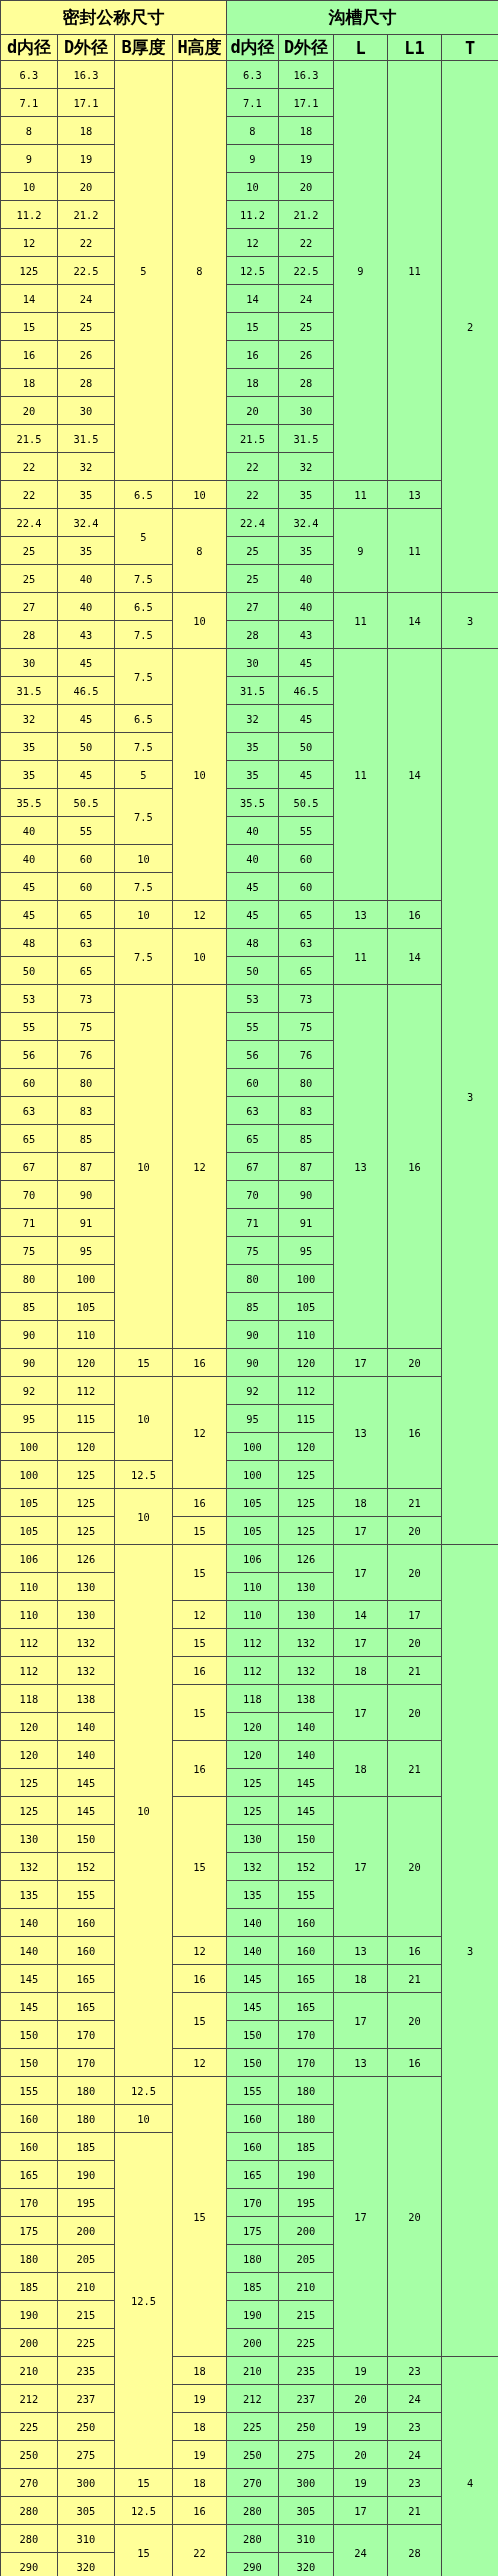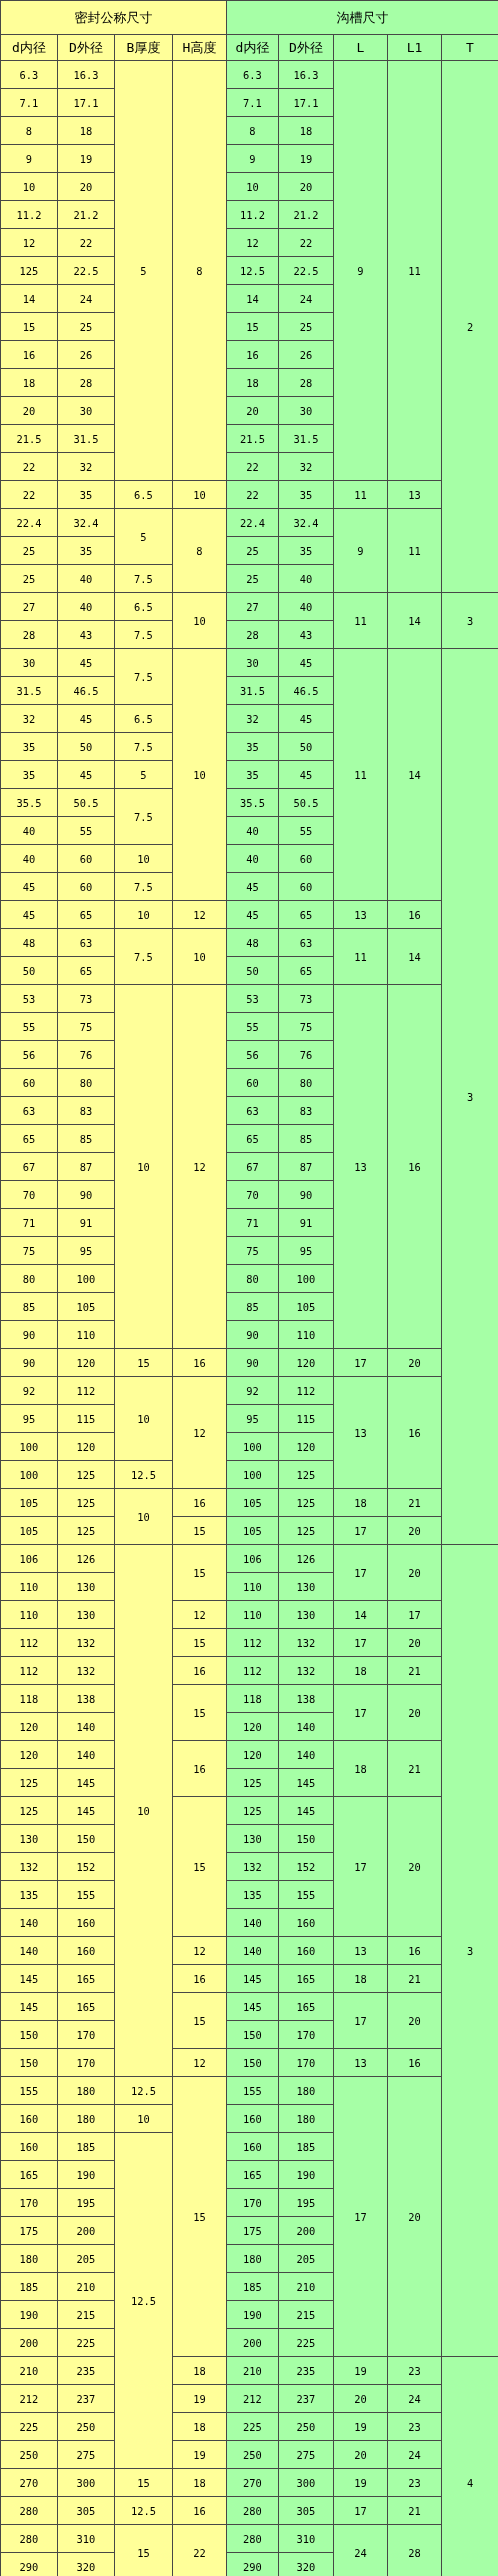--- a/index.html
+++ b/index.html
@@ -1,20 +1,20 @@
 <!DOCTYPE html>
 <html style="font-size:13px"><head>
 <meta charset="utf-8">
 <style>
   html,body{margin:0;padding:0;background:#ffffff;}
   table{border-collapse:collapse;table-layout:fixed;width:499px;
         font-family:"DejaVu Sans Mono","Liberation Mono",monospace;}
   th,td{border:1.6px solid #474747;text-align:center;vertical-align:middle;
         padding:0;overflow:hidden;color:#000;}
-  th{font-weight:normal;font-size:13px;margin-top:39px;}
+  th{font-weight:bold;font-size:17px;margin-top:39px;}
   td{font-size:10.4px;}
   .seal{background:#ffff99;}
   .groove{background:#a6ffa6;}
   tr.section-row{height:34px;}
   tr.header-row{height:26px;}
   tbody tr{height:28px;}
 </style>
 </head>
 <body>
 

